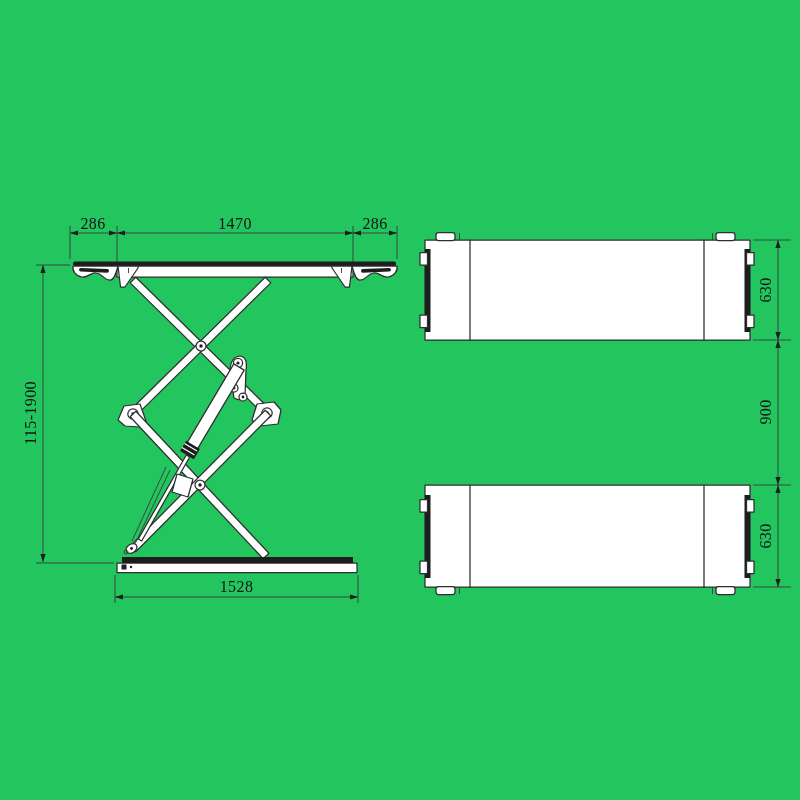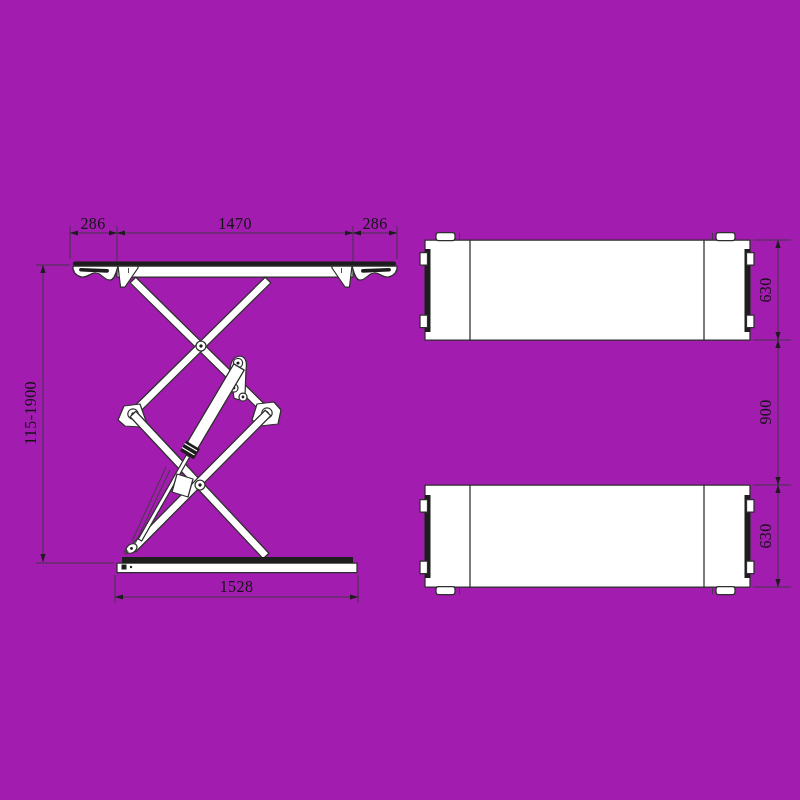--- a/index.html
+++ b/index.html
@@ -1,16 +1,16 @@
 <!DOCTYPE html>
 <html><head>
 <meta charset="utf-8">
 <style>
   html,body{margin:0;padding:0;background:#fff;}
-  .page{position:relative;width:800px;height:800px;background:#a21caf;overflow:hidden;
+  .page{position:relative;width:800px;height:800px;background:#22c55e;overflow:hidden;
         font-family:"Liberation Serif", serif;}
   svg{display:block;}
   .ln{stroke:#2e2e2e;stroke-width:1.25;fill:none;stroke-linejoin:round;stroke-linecap:round;}
   .lnw{stroke:#2e2e2e;stroke-width:1.25;fill:#ffffff;stroke-linejoin:round;stroke-linecap:round;}
   .thin{stroke:#3a3a3a;stroke-width:0.9;fill:none;stroke-linecap:butt;}
   .dark{fill:#1d1d1d;stroke:none;}
   .arrow{fill:#1d1d1d;stroke:none;}
   .dot{fill:#1d1d1d;stroke:none;}
   text.dim{font-family:"Liberation Serif", serif;font-size:16px;fill:#141414;
            letter-spacing:0.4px;}

